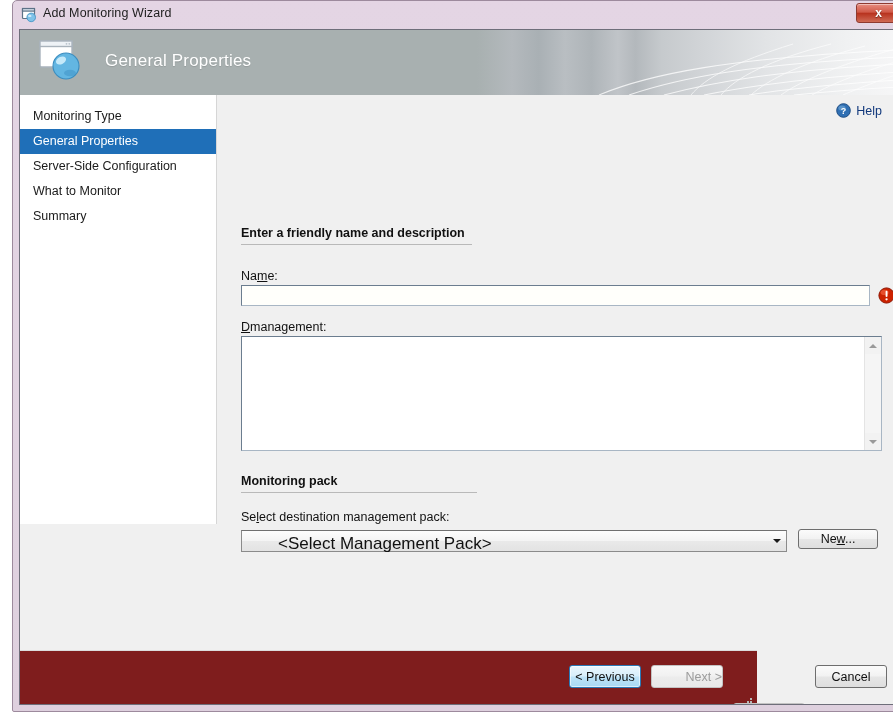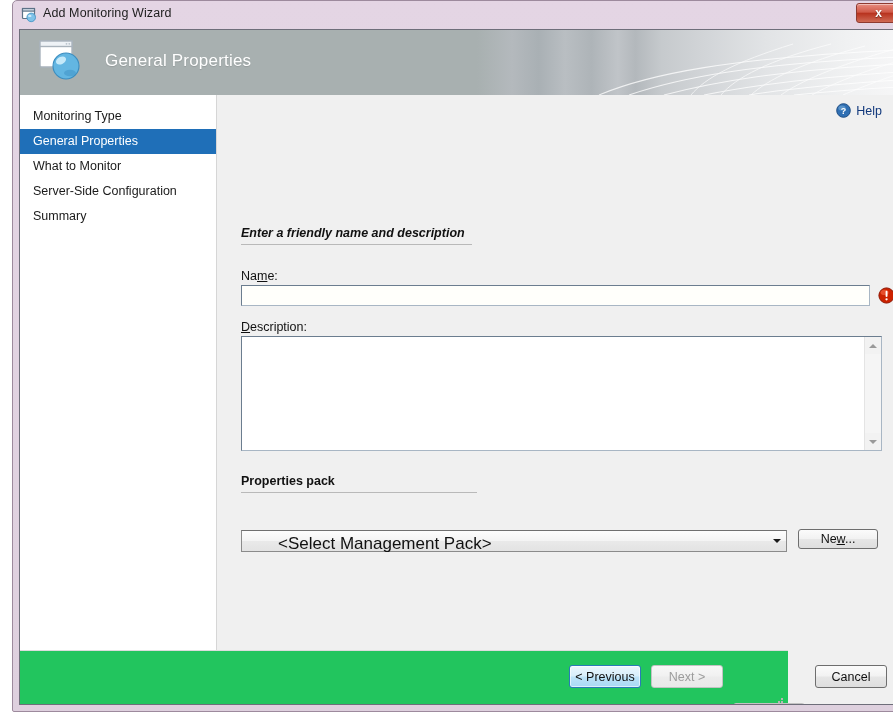--- a/index.html
+++ b/index.html
@@ -112,21 +112,21 @@
     font-size: 17px;
     color: #ffffff;
     letter-spacing: 0.2px;
     text-shadow: 0 1px 1px rgba(0,0,0,0.12);
   }
 
   
   .sidebar {
     position: absolute;
     left: 0; top: 65px;
-    width: 197px; height: 555px;
+    width: 197px; height: 429px;
     background: #ffffff;
     border-right: 1px solid #d6d6d6;
     box-sizing: border-box;
   }
   .side-item {
     position: relative;
     height: 25px;
     line-height: 25px;
     padding-left: 13px;
     font-size: 12.5px;
@@ -163,21 +163,21 @@
 
   .section-head {
     position: absolute;
     font-size: 12.5px;
     font-weight: bold;
     color: #111111;
     border-bottom: 1px solid #b9b9b9;
     padding-bottom: 4px;
     box-sizing: border-box;
   }
-  #sec-friendly { left: 24px; top: 131px; width: 231px; font-style: italic; }
+  #sec-friendly { left: 24px; top: 131px; width: 231px; }
   #sec-mp       { left: 24px; top: 379px; width: 236px; }
 
   .field-label {
     position: absolute;
     font-size: 12.5px;
     color: #111111;
     white-space: nowrap;
   }
   #lbl-name { left: 24px; top: 174px; }
   #lbl-desc { left: 24px; top: 225px; }
@@ -315,31 +315,30 @@
     position: absolute;
     left: 581px; top: 434px;
     width: 80px; height: 20px;
   }
 
   
   .footer {
     position: absolute;
     left: 0; top: 620px;
     width: 737px; height: 54px;
-    background: #22c55e;
+    background: #7f1d1d;
     border-top: 1px solid #dcdcdc;
-    padding-left: 31px;
   }
   .footer .btn {
     position: absolute;
     top: 14px;
     width: 72px; height: 23px;
   }
   #btn-previous { left: 549px; }
-  #btn-next     { left: 631px; }
+  #btn-next     { left: 631px; justify-content: flex-end; }
   #btn-create   { left: 713px; margin-top: 38px; }
   #btn-cancel   { left: 795px; }
 
   .grip {
     position: absolute;
     right: 3px; bottom: 2px;
     width: 12px; height: 12px;
   }
 </style>
 </head>
@@ -400,24 +399,24 @@
     </div>
 
     <div class="sidebar">
       <div class="side-item spacer-top">
         <span>Monitoring Type</span>
       </div>
       <div class="side-item active">
         <span>General Properties</span>
       </div>
       <div class="side-item">
+        <span>Server-Side Configuration</span>
+      </div>
+      <div class="side-item">
         <span>What to Monitor</span>
-      </div>
-      <div class="side-item">
-        <span>Server-Side Configuration</span>
       </div>
       <div class="side-item">
         <span>Summary</span>
       </div>
     </div>
 
     <div class="content">
 
       <div class="help-link">
         <span class="help-icon">
@@ -443,37 +442,40 @@
         <svg width="17" height="17" viewBox="0 0 17 17">
           <circle cx="8.5" cy="8.5" r="7.6" fill="#cc2200"></circle>
           <circle cx="8.5" cy="8.5" r="7.6" fill="none" stroke="#8f1500" stroke-width="1"></circle>
           <ellipse cx="6.6" cy="5.4" rx="4" ry="2.6" fill="#ff7755" opacity="0.5"></ellipse>
           <rect x="7.6" y="3.8" width="1.9" height="6.2" rx="0.9" fill="#ffffff"></rect>
           <circle cx="8.55" cy="12.3" r="1.15" fill="#ffffff"></circle>
         </svg>
       </span>
 
       <div class="field-label" id="lbl-desc">
-        <span class="ak">D</span><span>escription:</span>
+        <span class="ak">D</span><span>management:</span>
       </div>
 
       <div class="desc-wrap">
         <textarea class="desc-area" style=""></textarea>
         <div class="scrollbar">
           <div class="sb-btn up">
             <span class="sb-arrow up"></span>
           </div>
           <div class="sb-btn down">
             <span class="sb-arrow down"></span>
           </div>
         </div>
       </div>
 
-      <div class="section-head" id="sec-mp">Properties pack</div>
-
+      <div class="section-head" id="sec-mp">Monitoring pack</div>
+
+      <div class="field-label" id="lbl-mp">
+        <span>Se</span><span class="ak">l</span><span>ect destination management pack:</span>
+      </div>
 
       <div class="combo">
         <span class="combo-text">&lt;Select Management Pack&gt;</span>
         <span class="combo-arrow-box">
           <span class="combo-arrow"></span>
         </span>
       </div>
 
       <div class="btn strong" id="btn-new">
         <span><span>Ne</span><span class="ak">w</span><span>...</span></span>

